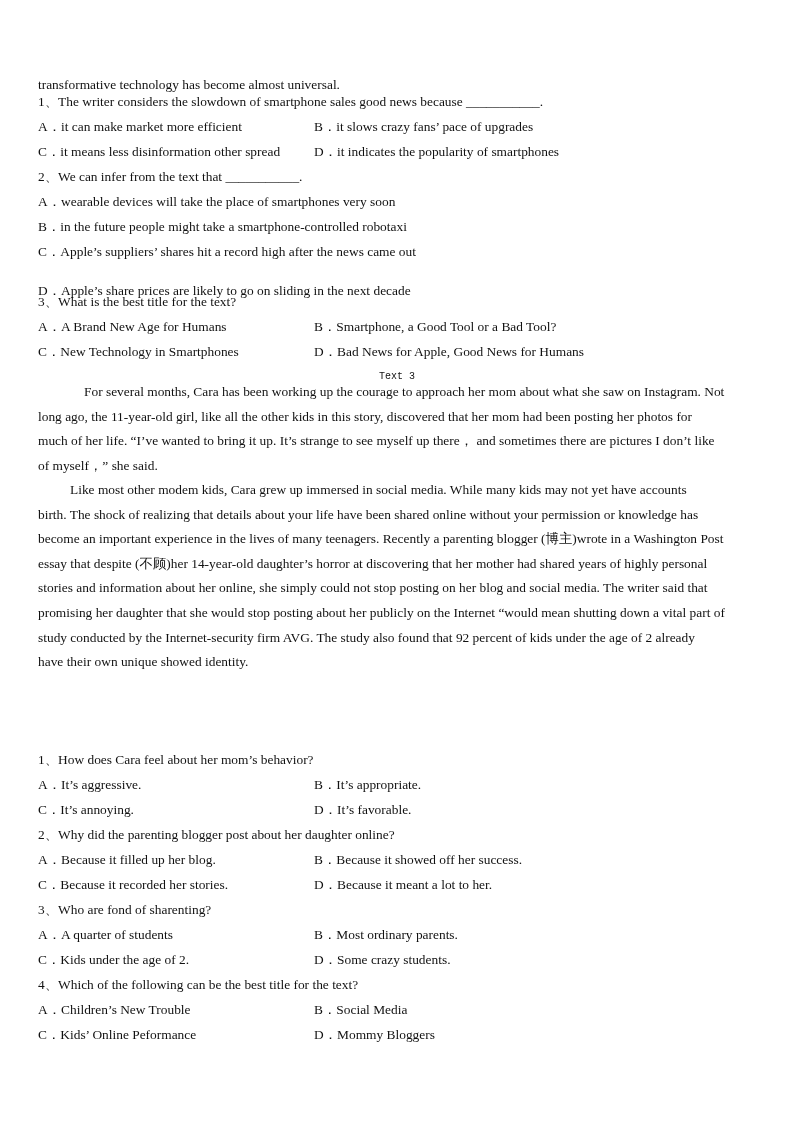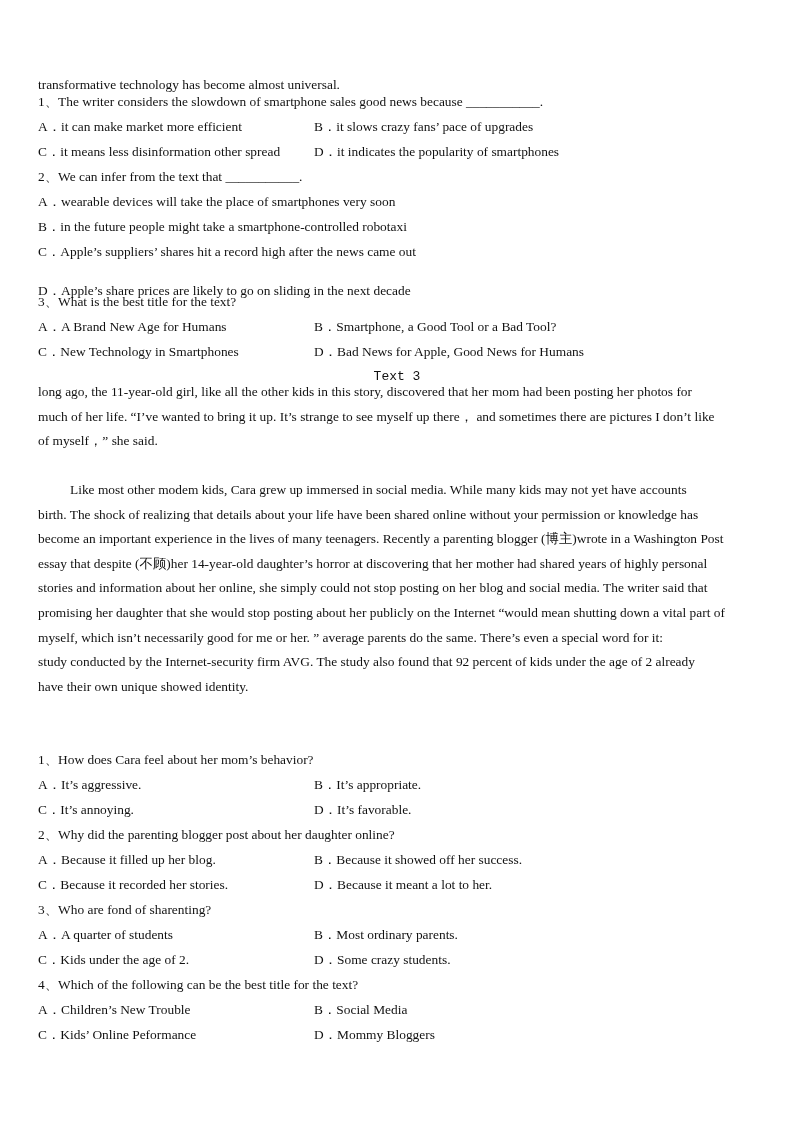--- a/index.html
+++ b/index.html
@@ -8,21 +8,21 @@
       font-family: "Liberation Serif", "DejaVu Serif", serif;
       color: #111111; font-size: 13.4px;
     }
     .line { position: absolute; left: 38px; white-space: nowrap; line-height: 16px; }
     .opt { position: absolute; white-space: nowrap; line-height: 16px; }
     .colA { left: 38px; }
     .colB { left: 314px; }
     .heading {
       position: absolute; left: 0; width: 794px; text-align: center;
       font-family: "Liberation Mono", "DejaVu Sans Mono", monospace;
-      font-size: 13px; line-height: 16px;
+      font-size: 10px; line-height: 16px;
     }
     .para { position: absolute; left: 38px; width: 720px; line-height: 24.6px; text-align: justify; }
     .pl { display: block; white-space: nowrap; text-align: left; }
   </style>
 </head>
 <body>
 
 <div class="line" style="top:77px">transformative technology has become almost universal.</div>
 
 <div class="line" style="top:94px">1、The writer considers the slowdown of smartphone sales good news because ___________.</div>
@@ -39,33 +39,33 @@
 
 <div class="line" style="top:294px">3、What is the best title for the text?</div>
 <div class="opt colA" style="top:319px">A．A Brand New Age for Humans</div>
 <div class="opt colB" style="top:319px">B．Smartphone, a Good Tool or a Bad Tool?</div>
 <div class="opt colA" style="top:344px">C．New Technology in Smartphones</div>
 <div class="opt colB" style="top:344px">D．Bad News for Apple, Good News for Humans</div>
 
 <div class="heading" style="top:369px">Text 3</div>
 
 <div class="para" style="top:380px">
+  <span class="pl" style="padding-left:46px">For several months, Cara has been working up the courage to approach her mom about what she saw on Instagram. Not</span>
   <span class="pl">long ago, the 11-year-old girl, like all the other kids in this story, discovered that her mom had been posting her photos for</span>
   <span class="pl">much of her life. “I’ve wanted to bring it up. It’s strange to see myself up there， and sometimes there are pictures I don’t like</span>
   <span class="pl">of myself，” she said.</span>
 </div>
 
 <div class="para" style="top:478px">
   <span class="pl" style="padding-left:32px">Like most other modem kids, Cara grew up immersed in social media. While many kids may not yet have accounts</span>
   <span class="pl">birth. The shock of realizing that details about your life have been shared online without your permission or knowledge has</span>
   <span class="pl">become an important experience in the lives of many teenagers. Recently a parenting blogger (博主)wrote in a Washington Post</span>
   <span class="pl">essay that despite (不顾)her 14-year-old daughter’s horror at discovering that her mother had shared years of highly personal</span>
   <span class="pl">stories and information about her online, she simply could not stop posting on her blog and social media. The writer said that</span>
   <span class="pl">promising her daughter that she would stop posting about her publicly on the Internet “would mean shutting down a vital part of</span>
-  <span class="pl">myself, which isn’t necessarily good for me or her. ” average parents do the same. There’s even a special word for it:</span>
   <span class="pl">study conducted by the Internet-security firm AVG. The study also found that 92 percent of kids under the age of 2 already</span>
   <span class="pl">have their own unique showed identity.</span>
 </div>
 
 <div class="line" style="top:752px">1、How does Cara feel about her mom’s behavior?</div>
 <div class="opt colA" style="top:777px">A．It’s aggressive.</div>
 <div class="opt colB" style="top:777px">B．It’s appropriate.</div>
 <div class="opt colA" style="top:802px">C．It’s annoying.</div>
 <div class="opt colB" style="top:802px">D．It’s favorable.</div>
 

